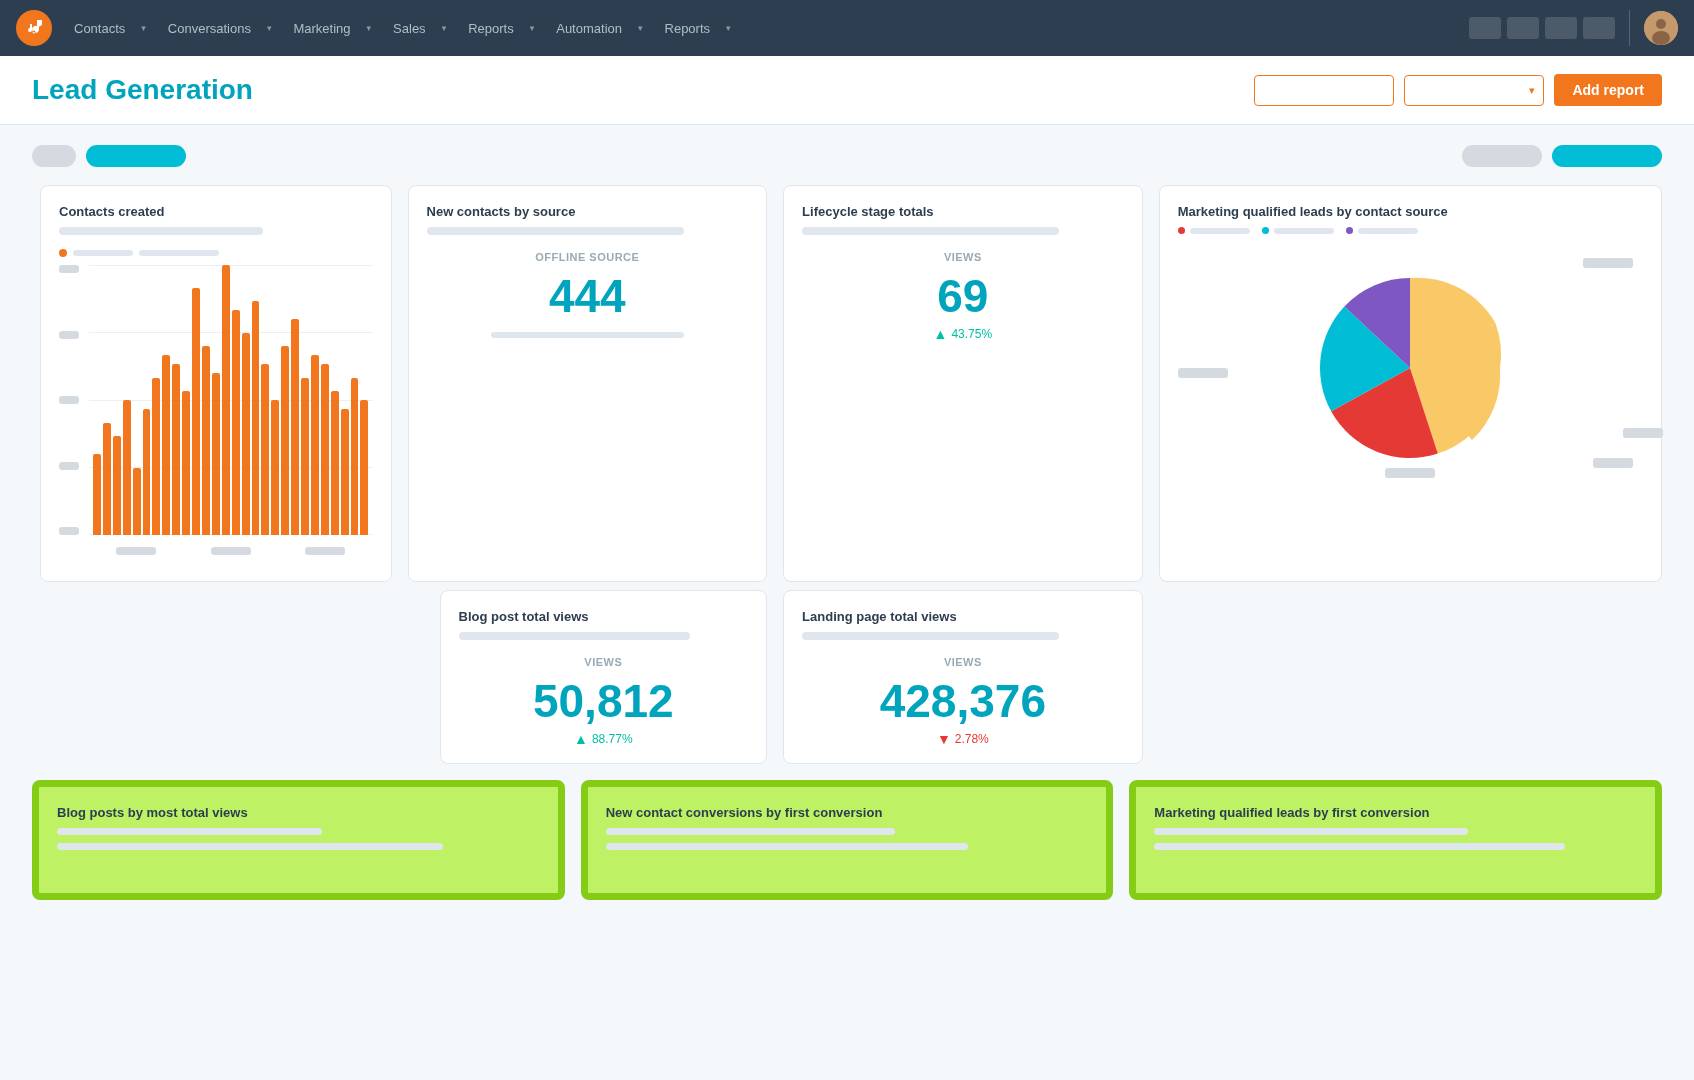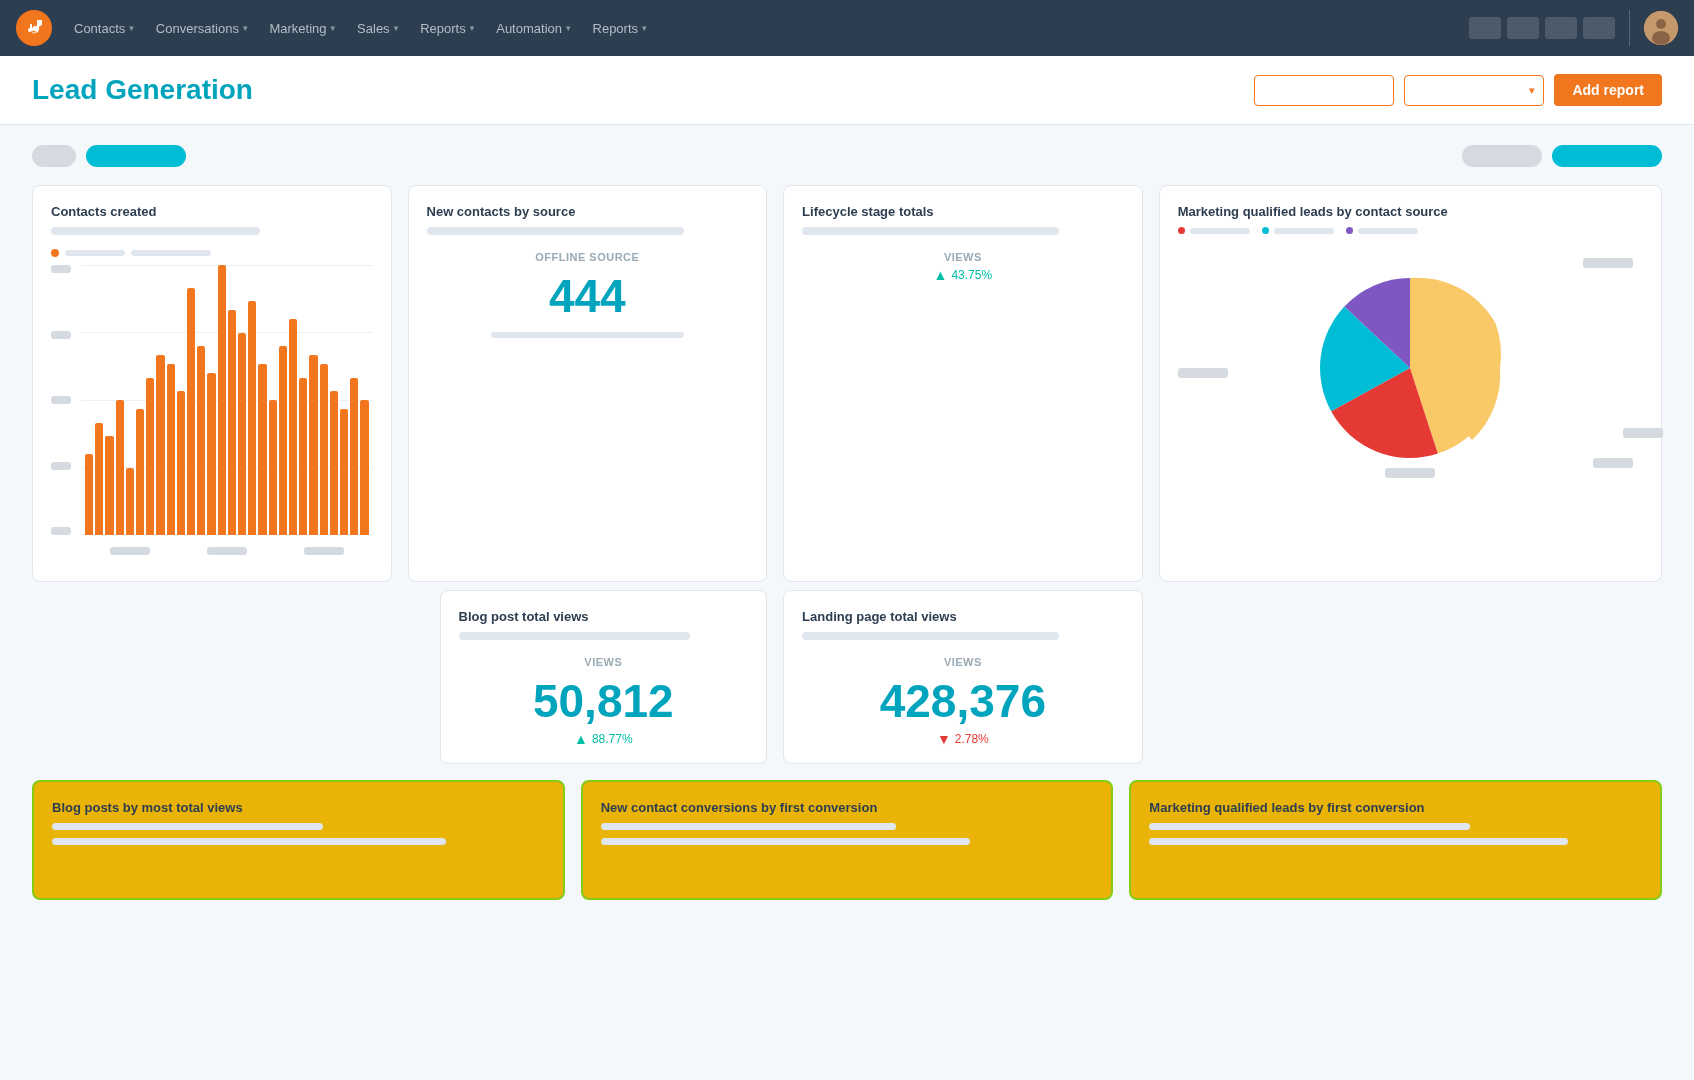--- a/index.html
+++ b/index.html
@@ -26,21 +26,21 @@
       flex: 1;
     }
     .nav-item {
       color: #b0bec5;
       font-size: 13px;
       padding: 8px 10px;
       cursor: pointer;
       border-radius: 4px;
       display: flex;
       align-items: center;
-      gap: 4px;
+      gap: 16px;
       white-space: nowrap;
     }
     .nav-chevron { font-size: 9px; opacity: 0.7; }
     .nav-right {
       display: flex;
       align-items: center;
       gap: 6px;
     }
     .nav-btn-placeholder {
       background: rgba(255,255,255,0.15);
@@ -198,20 +198,21 @@
       border-radius: 4px;
       background: #e0e6ed;
       width: 80%;
       margin-bottom: 14px;
     }
 
     
     .card-contacts {
       grid-column: 1;
       grid-row: 1;
+      margin-left: 8px;
     }
     .chart-legend {
       display: flex;
       align-items: center;
       gap: 6px;
       margin-bottom: 8px;
     }
     .legend-dot {
       width: 8px; height: 8px;
       border-radius: 50%;
@@ -347,23 +348,23 @@
       margin-top: 8px;
     }
 
     
     .bottom-cards-grid {
       display: grid;
       grid-template-columns: 1fr 1fr 1fr;
       gap: 16px;
     }
     .bottom-card {
-      background: #eab308;
+      background: #bef264;
       border-radius: 8px;
-      border: 2px solid #84cc16;
+      border: 7px solid #84cc16;
       padding: 18px 18px 40px;
       min-height: 120px;
     }
     .bottom-card-title {
       font-size: 13px;
       font-weight: 600;
       color: #2d3e50;
       margin-bottom: 8px;
     }
     .bottom-bar {
@@ -532,20 +533,21 @@
       <div class="card-subtitle-bar"></div>
       <div class="metric-label">OFFLINE SOURCE</div>
       <div class="metric-value">444</div>
       <div class="metric-change-bar"></div>
     </div>
 
     <div class="card">
       <div class="card-title">Lifecycle stage totals</div>
       <div class="card-subtitle-bar"></div>
       <div class="metric-label">VIEWS</div>
+      <div class="metric-value">69</div>
       <div class="metric-change trend-up">
         <span style="font-size:14px;">▲</span>
         <span>43.75%</span>
       </div>
     </div>
 
     <div class="card card-pie">
       <div class="card-title">Marketing qualified leads by contact source</div>
       <div class="pie-legend">
         <div class="pie-legend-item">

